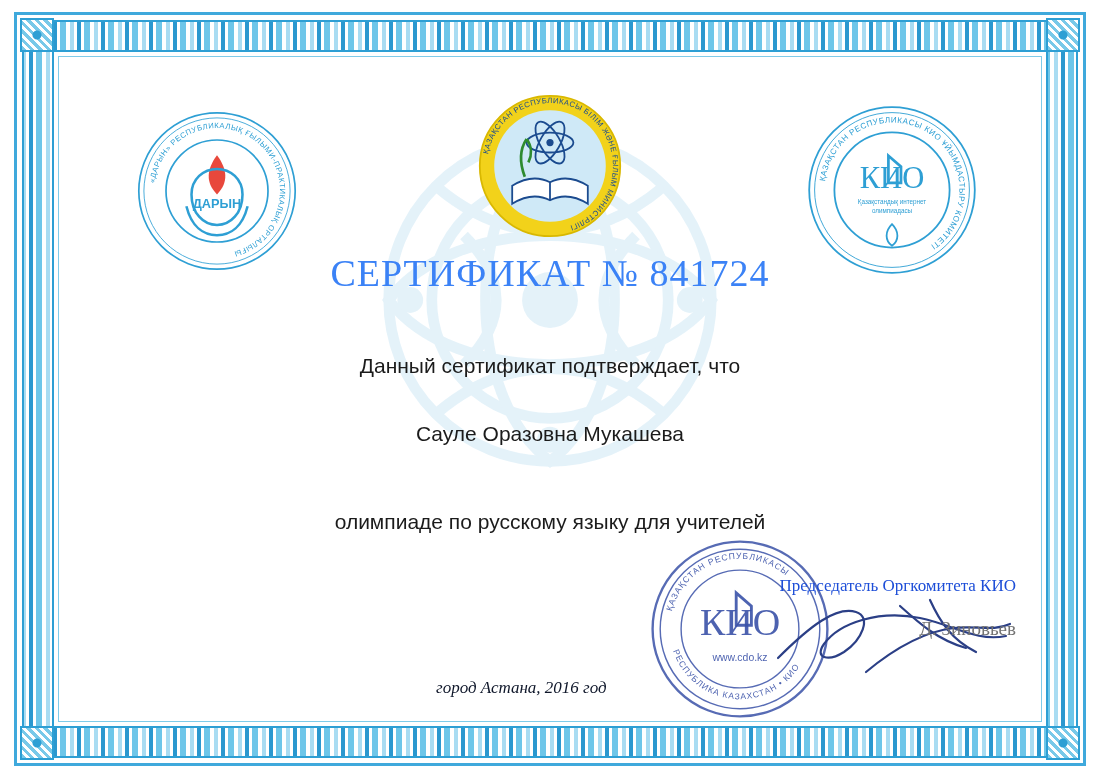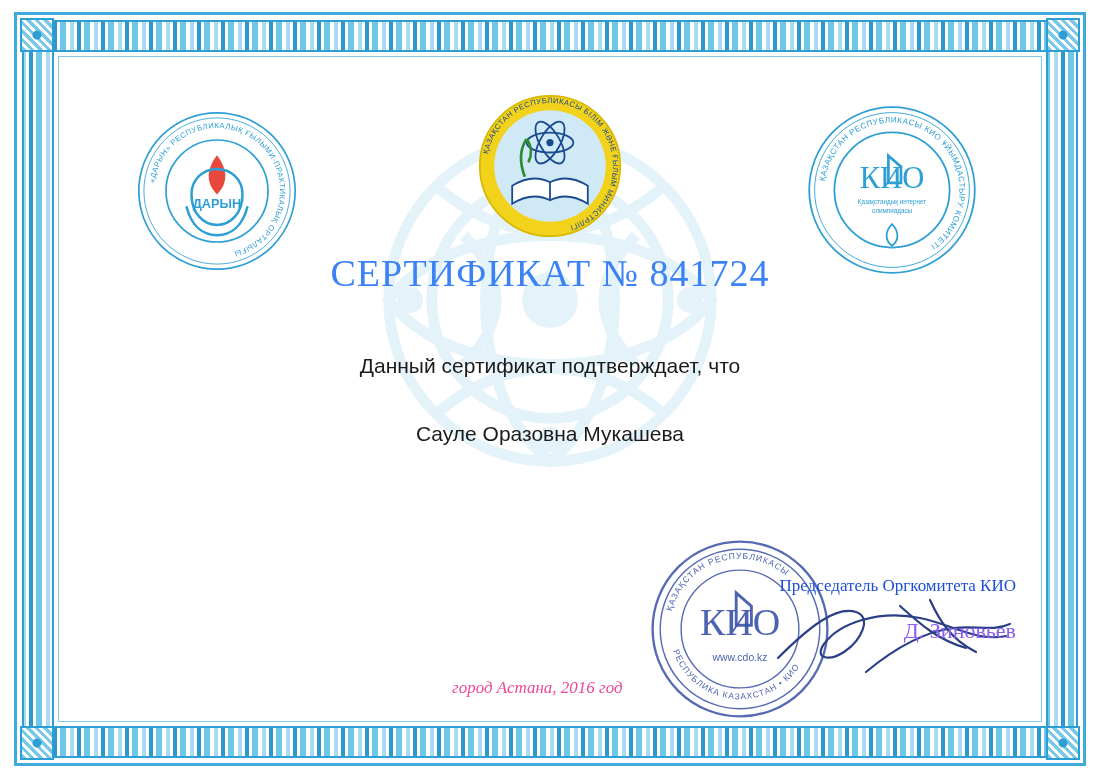--- a/index.html
+++ b/index.html
@@ -159,30 +159,30 @@
     position: absolute;
     right: 14px;
     top: 510px;
     font-size: 17px;
     color: #1d4ed8;
   }
   .signature-name {
     position: absolute;
     right: 14px;
     top: 552px;
-    font-size: 22px;
-    color: #8b5cf6;
+    font-size: 19px;
+    color: #737373;
   }
   .city-year {
     position: absolute;
-    left: 382px;
+    left: 366px;
     top: 612px;
     font-size: 17px;
     font-style: italic;
-    color: #ec4899;
+    color: #0f172a;
   }
 
   
   .stamp {
     position: absolute;
     left: 575px;
     top: 468px;
     width: 190px;
     height: 190px;
     pointer-events: none;
@@ -285,20 +285,21 @@
       <path d="M96 62 L110 74 L110 92 L96 92 Z" fill="none" stroke="#2e9fd4" stroke-width="3"></path>
       <text x="100" y="116" text-anchor="middle" font-size="7" fill="#2e9fd4" font-family="Liberation Sans, sans-serif">Қазақстандық интернет</text>
       <text x="100" y="126" text-anchor="middle" font-size="7" fill="#2e9fd4" font-family="Liberation Sans, sans-serif">олимпиадасы</text>
       <path d="M100 138 C92 146 92 156 100 162 C108 156 108 146 100 138 Z" fill="none" stroke="#2e9fd4" stroke-width="2"></path>
     </svg>
 
     <div class="title">СЕРТИФИКАТ № 841724</div>
 
     <div class="line line-1">Данный сертификат подтверждает, что</div>
     <div class="line line-name">Сауле Оразовна Мукашева</div>
+    <div class="line line-3">олимпиаде по русскому языку для учителей</div>
 
     <svg class="stamp" viewBox="0 0 200 200">
       <g stroke="#3a52a8" fill="none" opacity="0.85">
         <circle cx="100" cy="100" r="92" stroke-width="2.5"></circle>
         <circle cx="100" cy="100" r="84" stroke-width="1.5"></circle>
         <circle cx="100" cy="100" r="62" stroke-width="1.5"></circle>
       </g>
       <path id="stampRingTop" d="M100,100 m-74,0 a74,74 0 1,1 148,0" fill="none"></path>
       <path id="stampRingBottom" d="M100,100 m-74,0 a74,74 0 1,0 148,0" fill="none"></path>
       <text font-size="9" fill="#3a52a8" opacity="0.9" font-family="Liberation Sans, sans-serif" letter-spacing="1">

